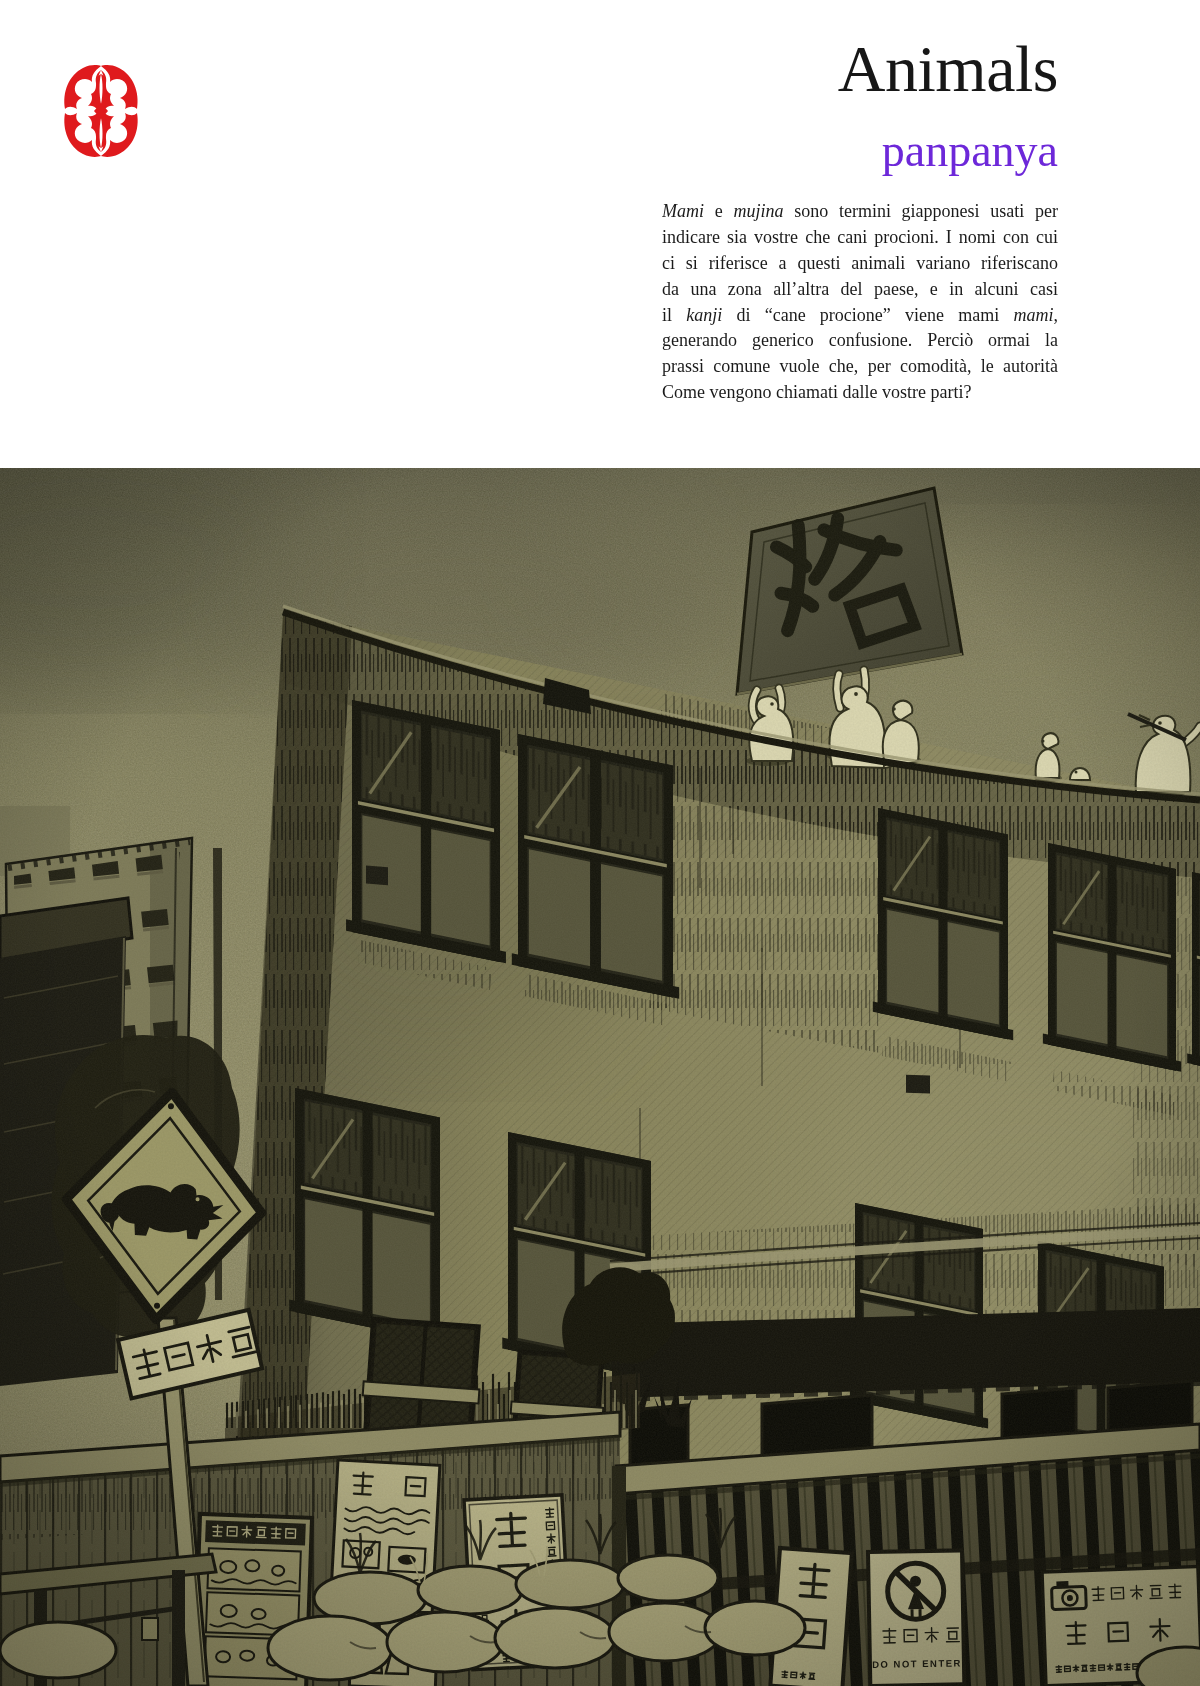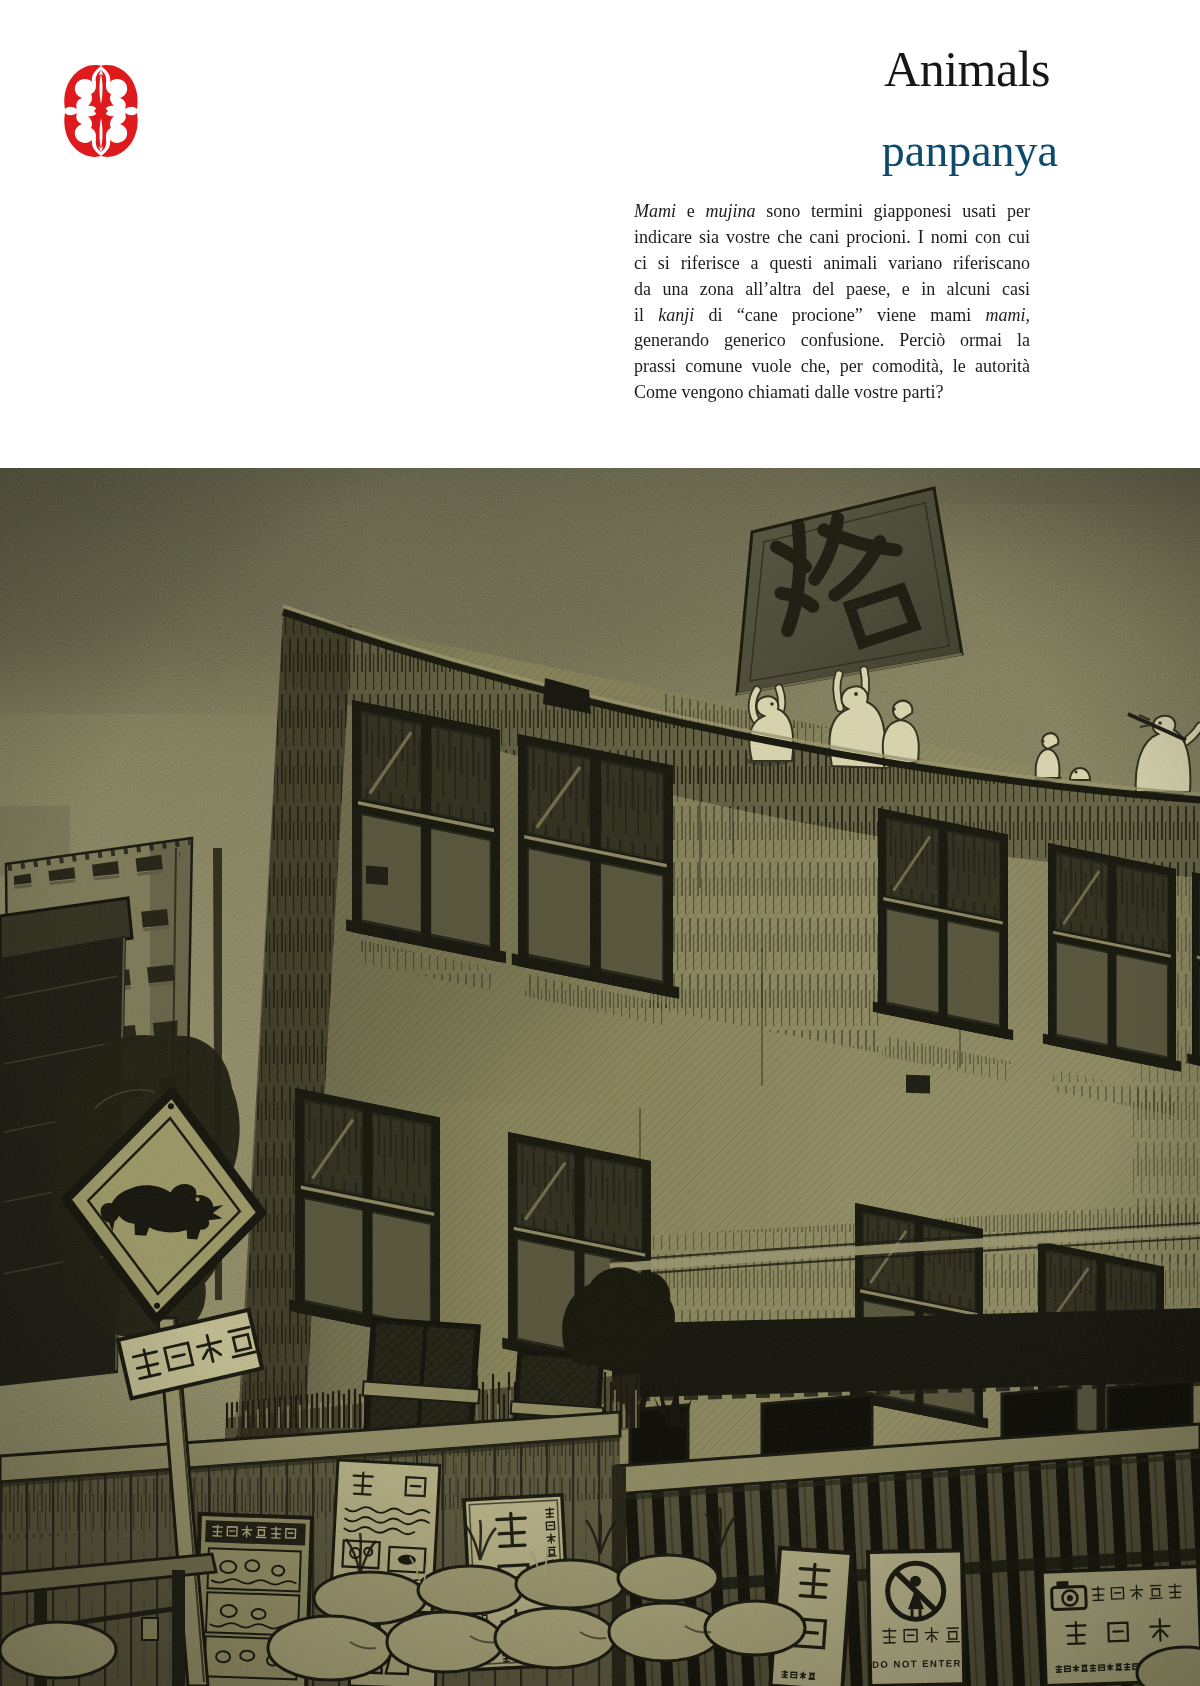--- a/index.html
+++ b/index.html
@@ -1,24 +1,24 @@
 <!DOCTYPE html>
 <html><head>
 <meta charset="utf-8">
 <style>
   html,body{margin:0;padding:0;background:#e8e8e8;}
   .page{position:relative;width:1200px;height:1686px;background:#ffffff;overflow:hidden;
         font-family:"Liberation Serif", serif;}
   
   .logo{position:absolute;left:62px;top:64px;width:78px;height:94px;}
-  .title{position:absolute;top:36px;right:142px;margin:8px;font-weight:400;
-         font-size:50px;line-height:1;letter-spacing:-0.5px;color:#171717;text-align:right;}
+  .title{position:absolute;top:36px;right:142px;margin:0;font-weight:400;
+         font-size:66px;line-height:1;letter-spacing:-0.5px;color:#171717;text-align:right;}
   .author{position:absolute;top:128px;right:142px;font-size:46px;line-height:1;
-          color:#0c4a6e;text-align:right;}
-  .intro{position:absolute;left:634px;top:201px;width:396px;font-size:18px;
+          color:#6d28d9;text-align:right;}
+  .intro{position:absolute;left:662px;top:201px;width:396px;font-size:18px;
          color:#1b1b1b;}
   .iline{text-align:justify;height:25.9px;overflow:hidden;white-space:normal;}
   .jfill{display:inline-block;width:100%;height:0;}
   .it{font-style:italic;}
   
   .artwork{position:absolute;left:0;top:468px;width:1200px;height:1218px;}
   .artwork svg{display:block;}
   text.sign-latin{font-family:"Liberation Sans", sans-serif;font-size:9.5px;
                   letter-spacing:1.5px;fill:#15140c;font-weight:bold;}
 </style>

